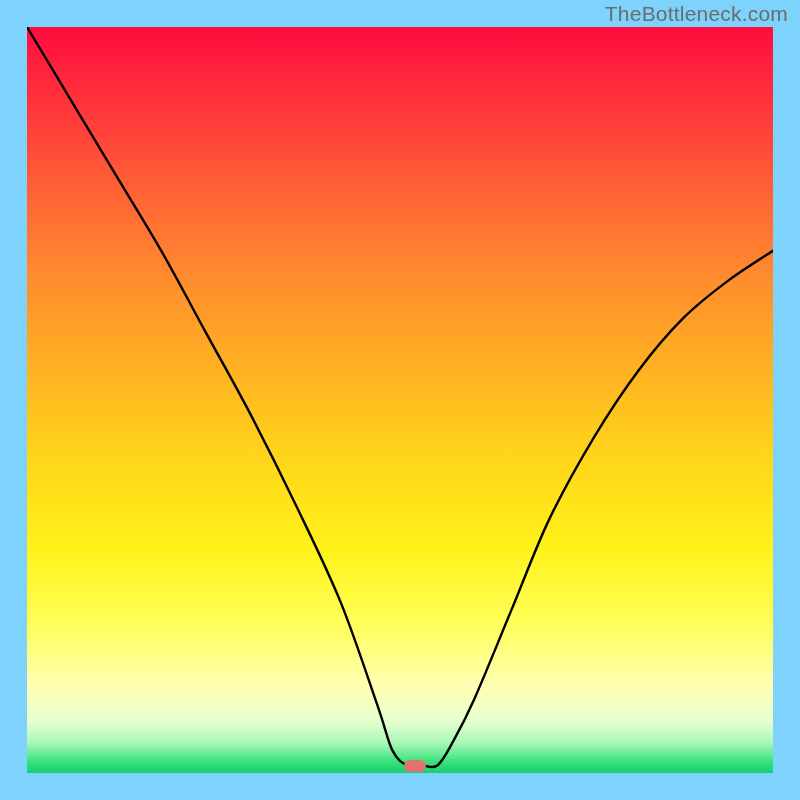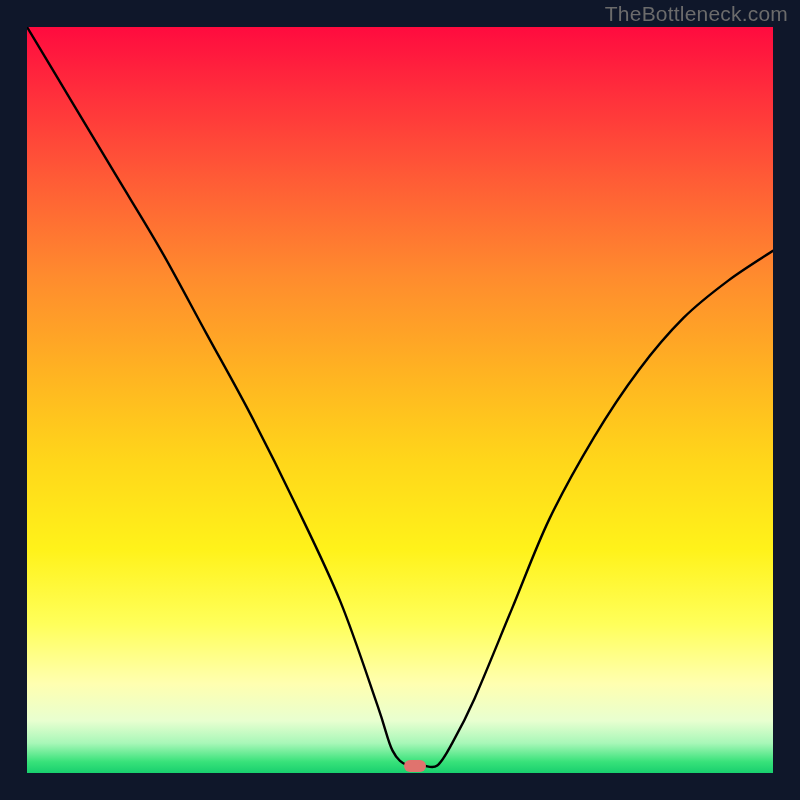--- a/index.html
+++ b/index.html
@@ -10,21 +10,21 @@
     background: #000;
     overflow: hidden;
     font-family: Arial, Helvetica, sans-serif;
   }
   .frame {
     position: absolute;
     left: 0;
     top: 0;
     width: 800px;
     height: 800px;
-    background: #0f172a;
+    background: #7dd3fc;
   }
   .watermark {
     position: absolute;
     top: 2px;
     right: 12px;
     color: #6b6b6b;
     font-size: 21px;
     font-weight: 500;
     letter-spacing: 0.2px;
     z-index: 10;

